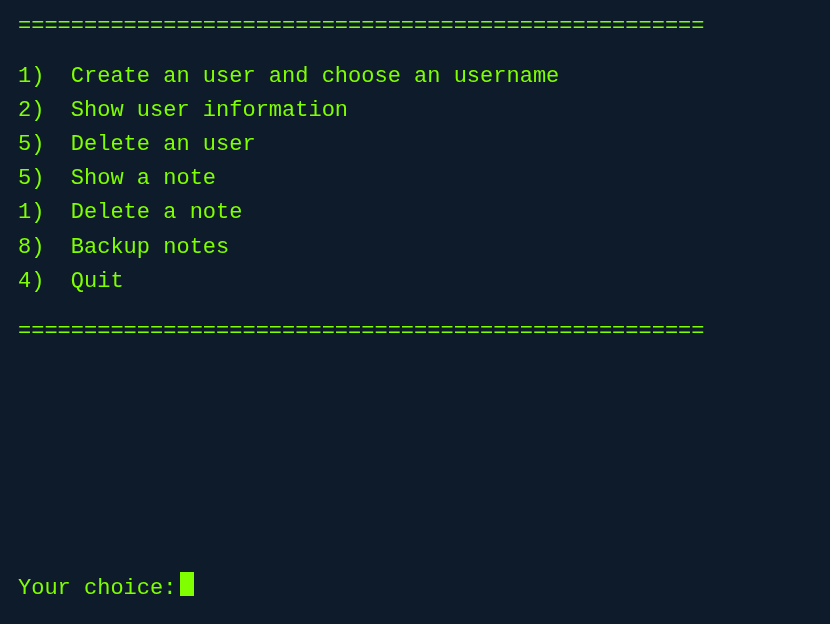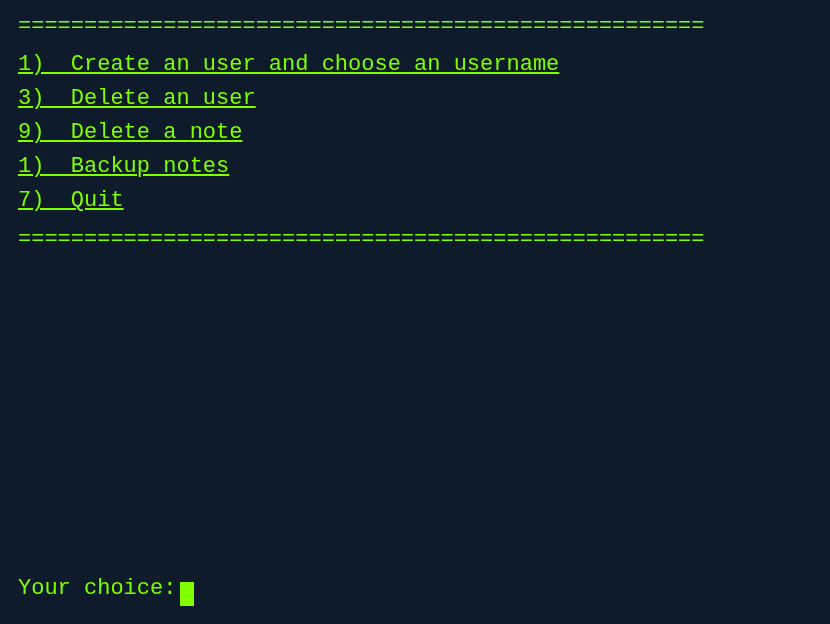--- a/index.html
+++ b/index.html
@@ -24,36 +24,35 @@
 
     .divider {
       color: #7fff00;
       letter-spacing: 0px;
       font-size: 22px;
       white-space: nowrap;
       overflow: hidden;
     }
 
     .menu-list {
-      margin: 4px 0;
-      text-decoration: underline;
+      margin: 16px 0;
     }
 
     .menu-item {
       display: block;
       white-space: pre;
     }
 
     .spacer {
       flex: 1;
     }
 
     .prompt-line {
       display: flex;
-      align-items: flex-end;
+      align-items: flex-start;
       margin-bottom: 8px;
     }
 
     .cursor {
       display: inline-block;
       width: 14px;
       height: 24px;
       background-color: #7fff00;
       margin-left: 4px;
       vertical-align: middle;
@@ -65,24 +64,26 @@
       50% { opacity: 0; }
     }
   </style>
 </head>
 <body>
 
 <div class="divider">====================================================</div>
 
 <div class="menu-list">
   <span class="menu-item">1)  Create an user and choose an username</span>
-  <span class="menu-item">3)  Delete an user</span>
-  <span class="menu-item">9)  Delete a note</span>
-  <span class="menu-item">1)  Backup notes</span>
-  <span class="menu-item">7)  Quit</span>
+  <span class="menu-item">2)  Show user information</span>
+  <span class="menu-item">5)  Delete an user</span>
+  <span class="menu-item">5)  Show a note</span>
+  <span class="menu-item">1)  Delete a note</span>
+  <span class="menu-item">8)  Backup notes</span>
+  <span class="menu-item">4)  Quit</span>
 </div>
 
 <div class="divider">====================================================</div>
 
 <div class="spacer"></div>
 
 <div class="prompt-line">
   <span>Your choice: </span>
   <span class="cursor"></span>
 </div>

